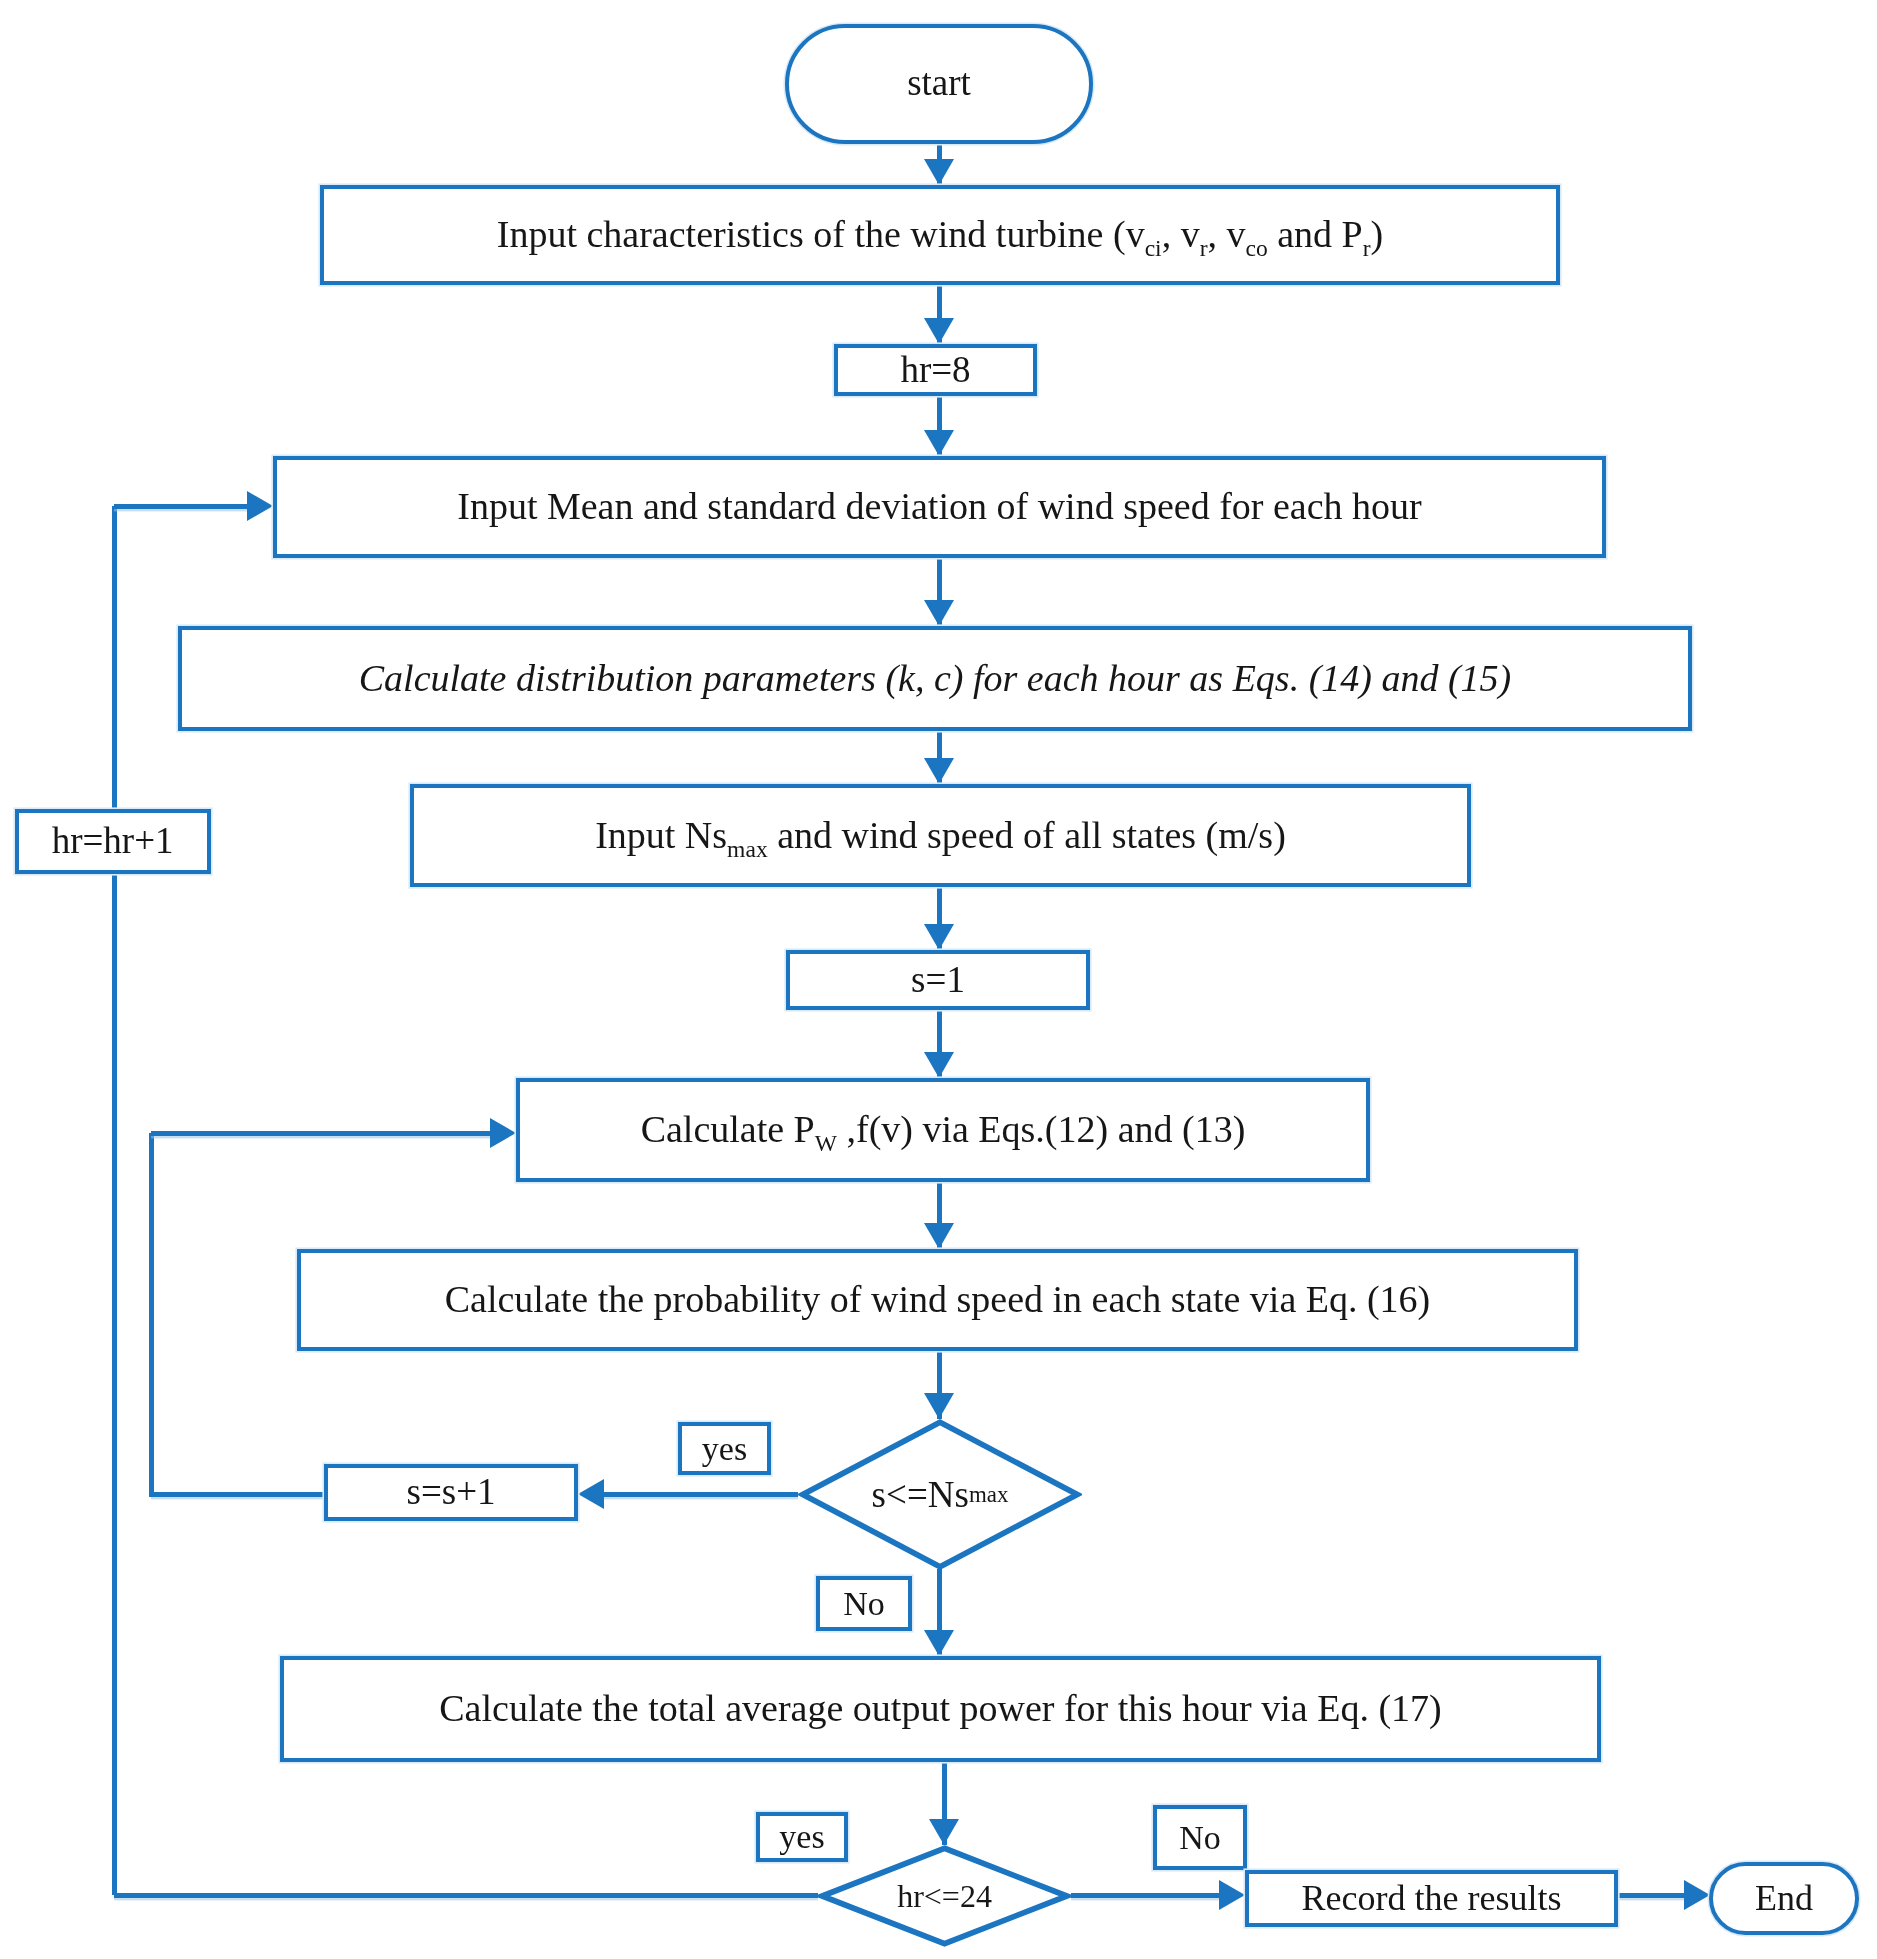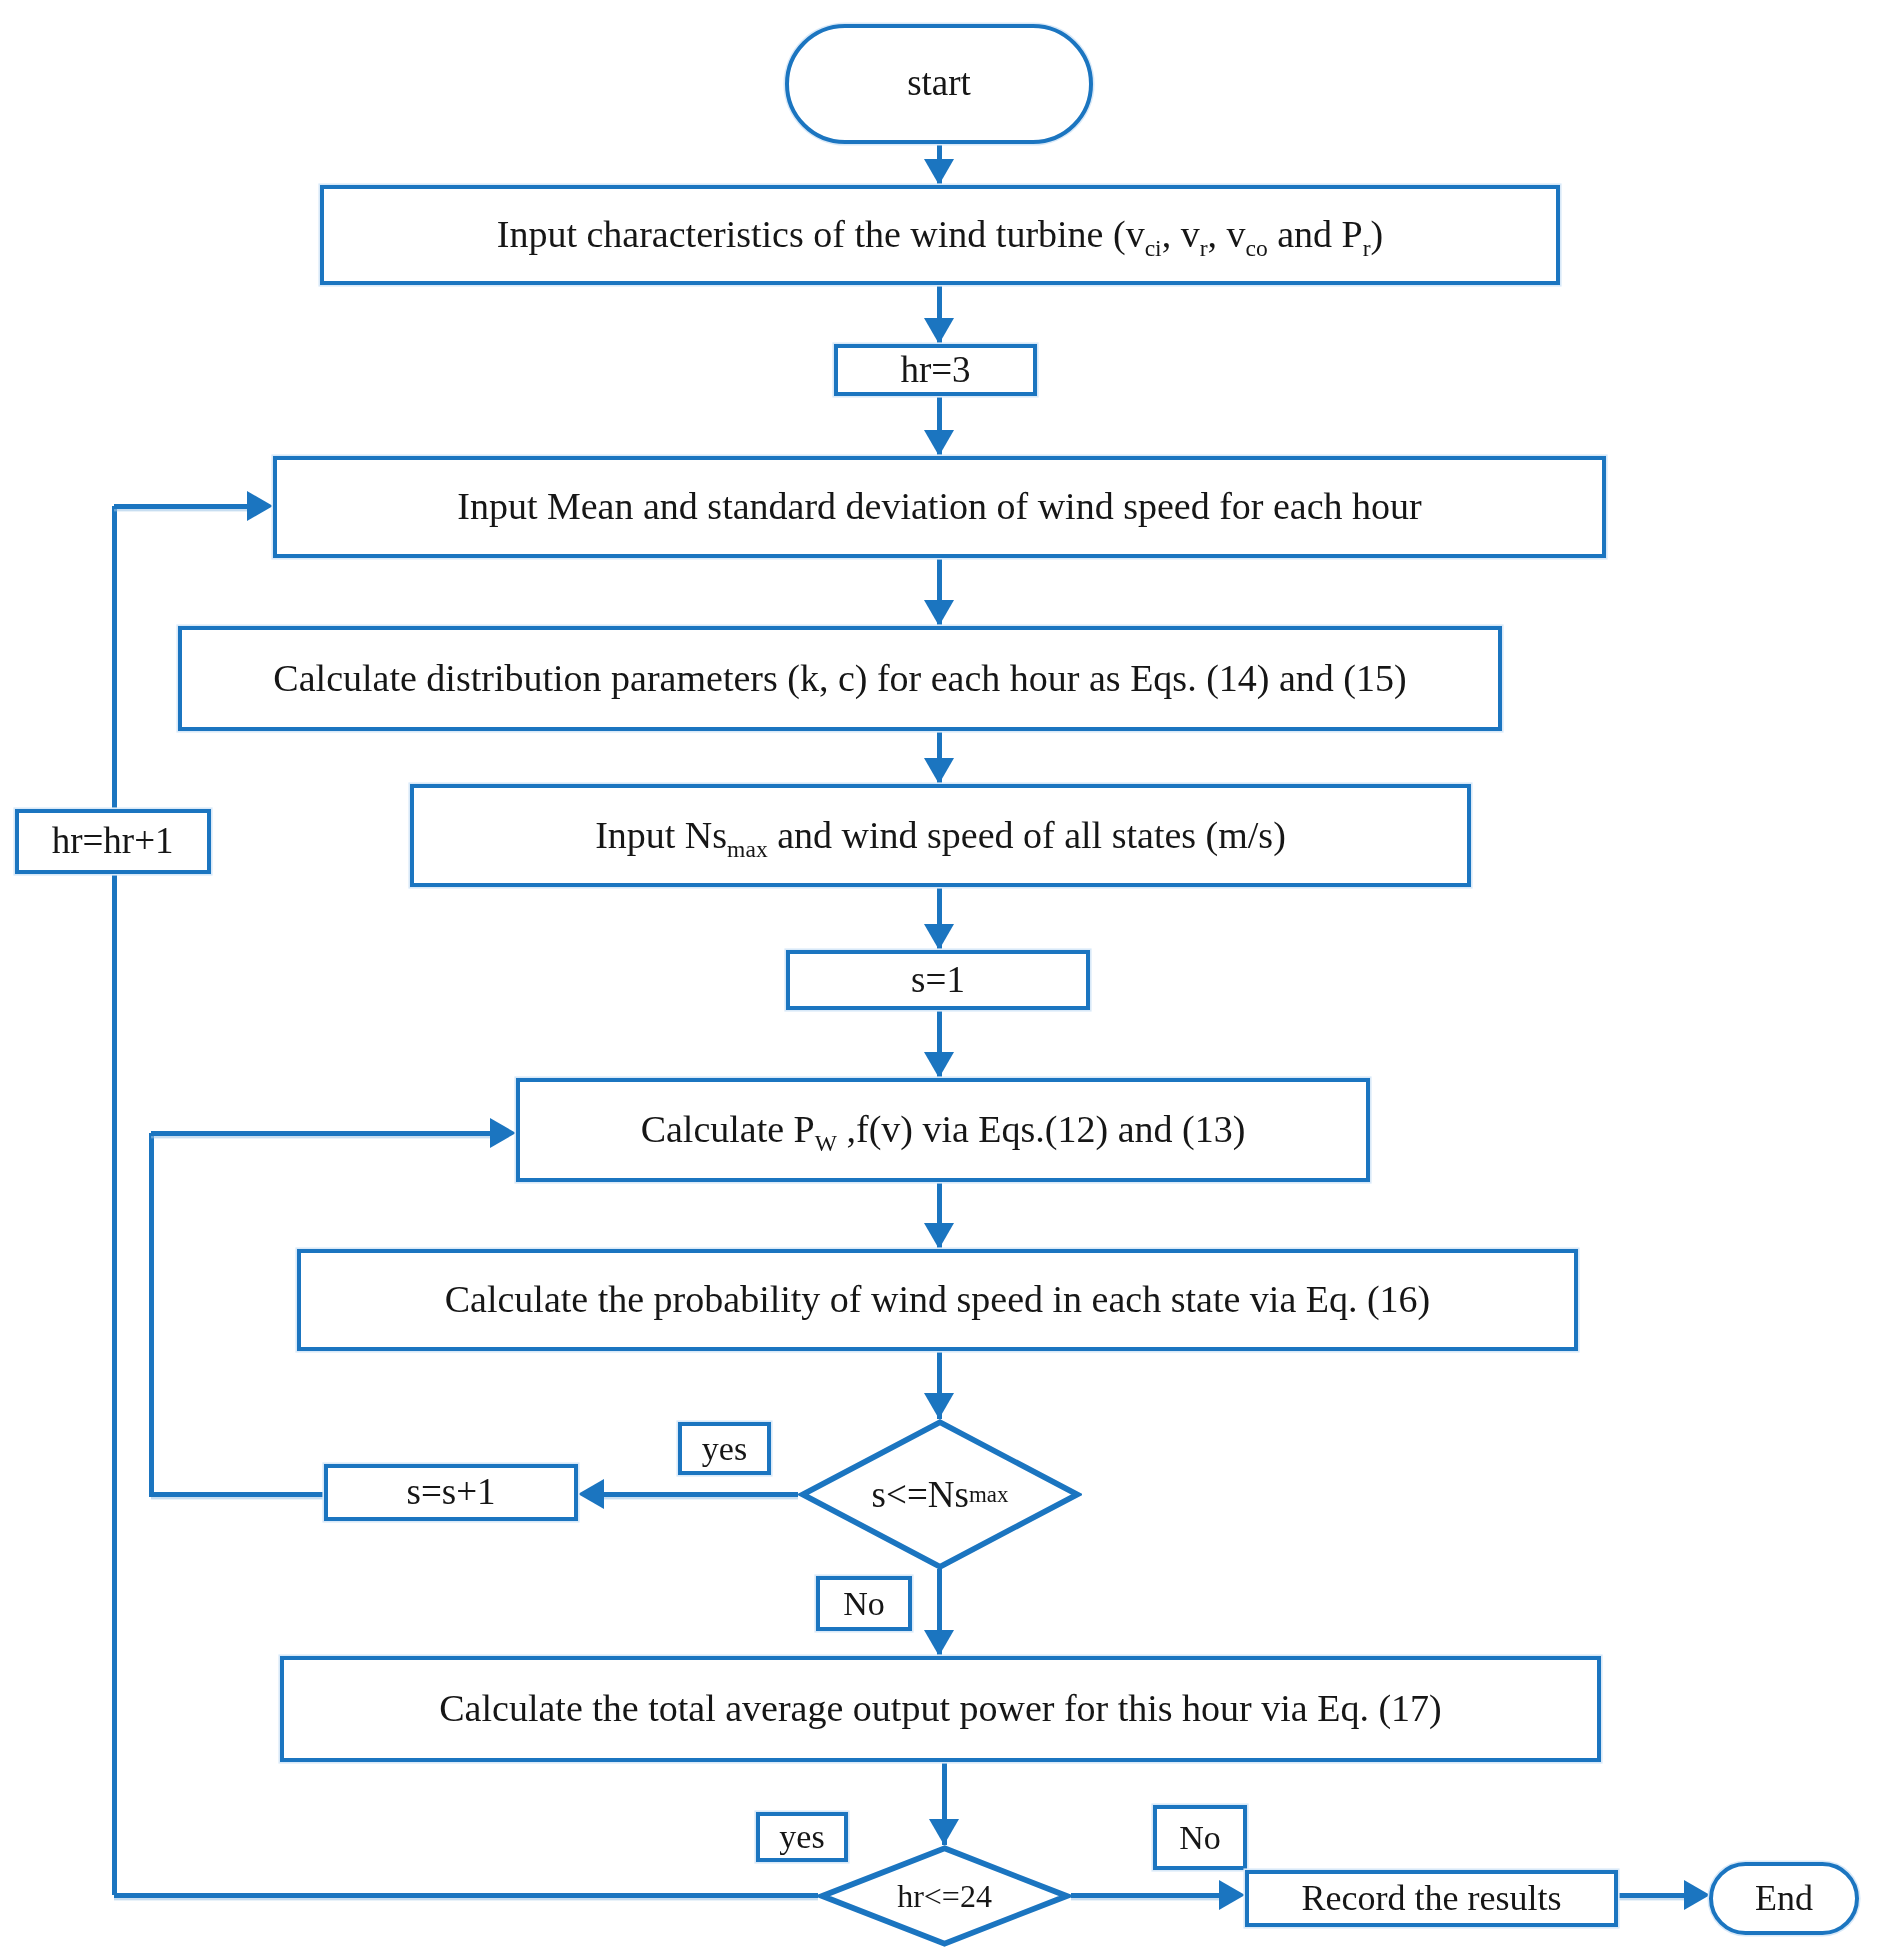--- a/index.html
+++ b/index.html
@@ -100,28 +100,28 @@
 
   <div class="node rounded fs-med" style="left:785px;top:23.5px;width:308px;height:120px;">
     <span>start</span>
   </div>
 
   <div class="node fs-big" style="left:320px;top:185px;width:1240px;height:100px;">
     <span><span>Input characteristics of the wind turbine (v</span><sub>ci</sub><span>, v</span><sub>r</sub><span>, v</span><sub>co</sub><span> and P</span><sub>r</sub><span>)</span></span>
   </div>
 
   <div class="node fs-med" style="left:834px;top:344px;width:203px;height:52px;">
-    <span>hr=3</span>
+    <span>hr=8</span>
   </div>
 
   <div class="node fs-big" style="left:273px;top:456px;width:1333px;height:102px;">
     <span>Input Mean and standard deviation of wind speed for each hour</span>
   </div>
 
-  <div class="node fs-big" style="left:178px;top:626px;width:1324px;height:105px;">
+  <div class="node fs-big" style="left:178px;top:626px;width:1514px;height:105px;font-style:italic;">
     <span>Calculate distribution parameters (k, c) for each hour as Eqs. (14) and (15)</span>
   </div>
 
   <div class="node fs-big" style="left:410px;top:784px;width:1061px;height:103px;">
     <span><span>Input Ns</span><sub>max</sub><span> and wind speed of all states (m/s)</span></span>
   </div>
 
   <div class="node fs-med" style="left:786px;top:950px;width:304px;height:60px;">
     <span>s=1</span>
   </div>

